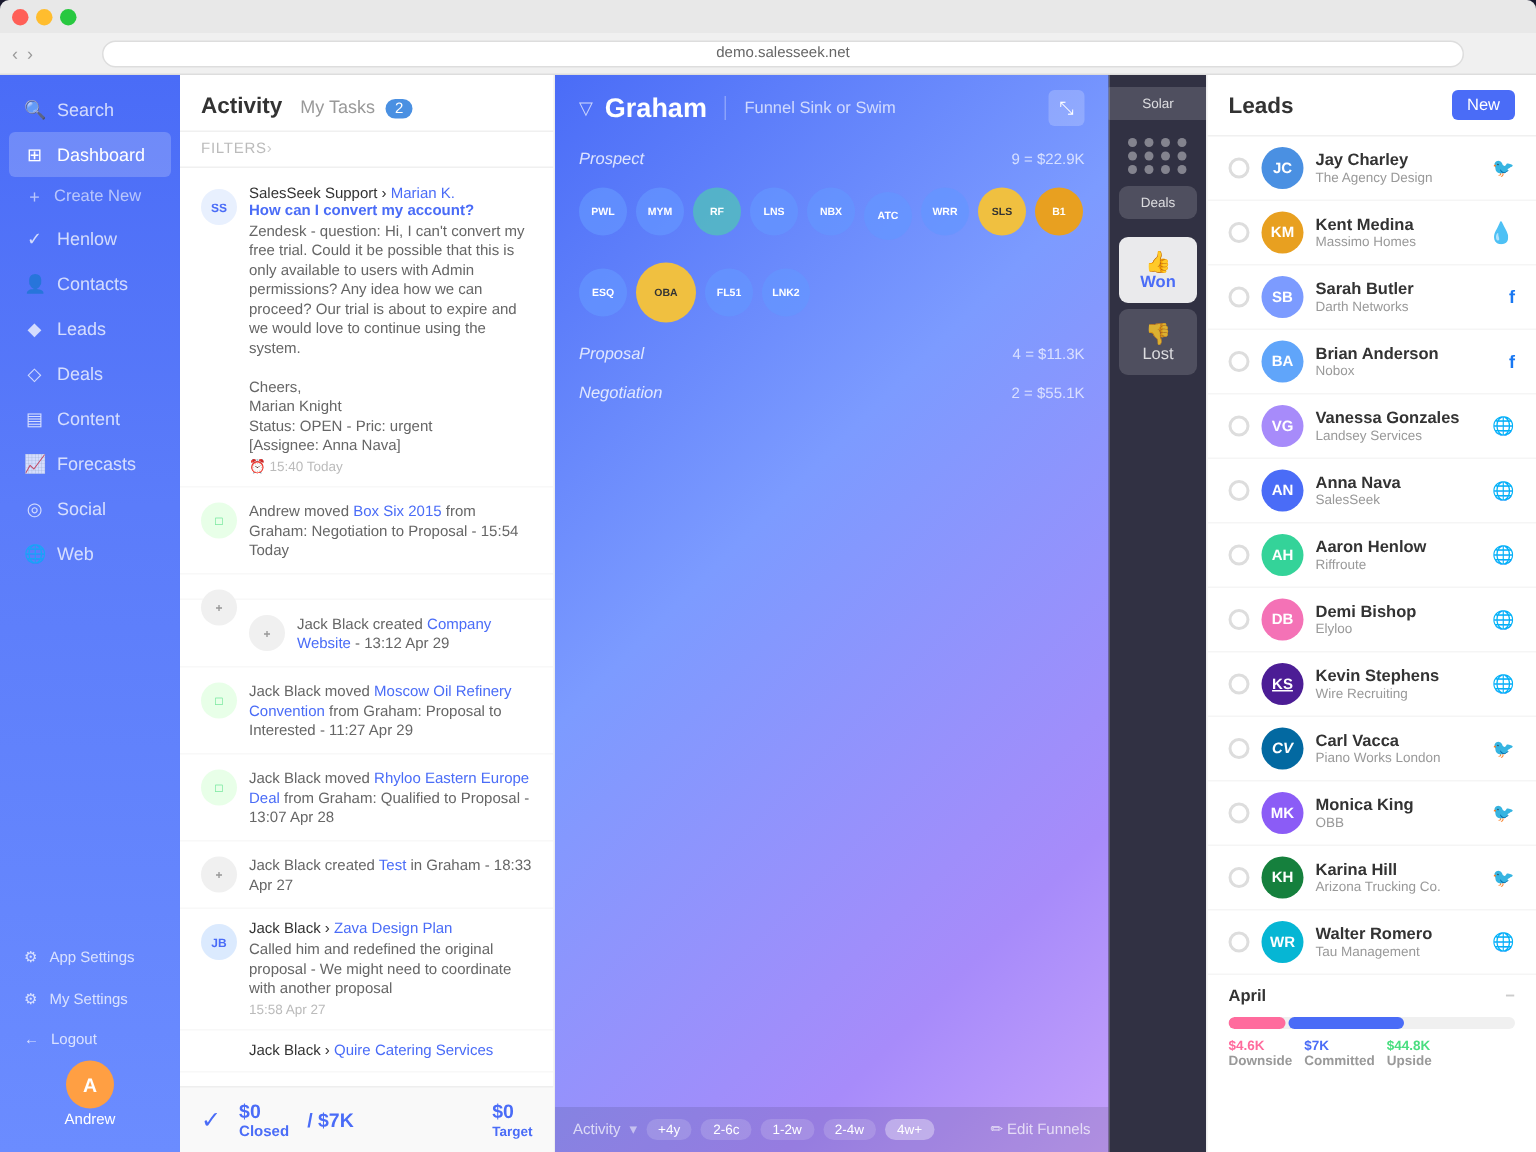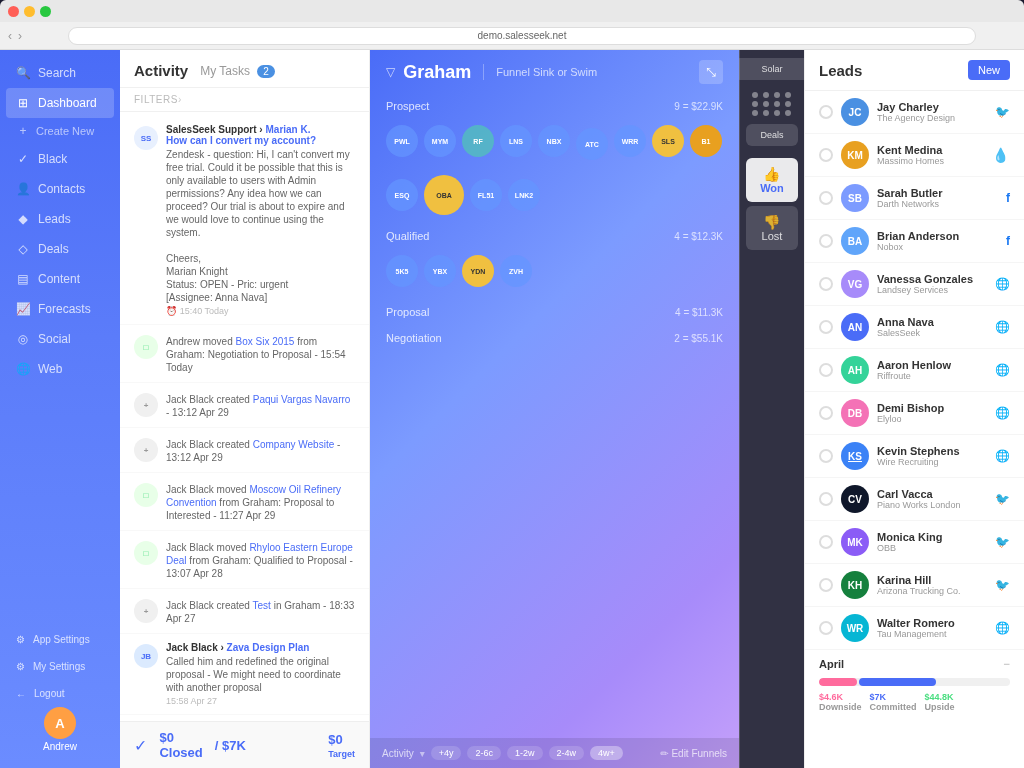--- a/index.html
+++ b/index.html
@@ -141,21 +141,21 @@
       position: relative;
     }
     .activity-item-icon {
       width: 24px; height: 24px; border-radius: 50%;
       background: #e8f0fe;
       display: inline-flex; align-items: center; justify-content: center;
       font-size: 8px; font-weight: bold; color: #4a6cf7;
       float: left; margin-right: 8px; margin-top: 2px;
     }
     .activity-content { margin-left: 32px; }
-    .activity-source { font-size: 10px; font-weight: 700; color: #333; }
+    .activity-source { font-size: 10px; font-weight: 400; color: #333; }
     .activity-link { color: #4a6cf7; font-size: 10px; }
     .activity-text { font-size: 10px; color: #666; line-height: 1.3; margin-top: 2px; }
     .activity-time { font-size: 9px; color: #bbb; margin-top: 2px; }
     .activity-footer {
       padding: 8px 14px;
       background: #f9f9f9;
       border-top: 1px solid #eee;
       display: flex;
       align-items: center;
       gap: 12px;
@@ -195,21 +195,21 @@
     .funnel-content { flex: 1; overflow-y: auto; padding: 0 12px 8px; }
     .funnel-stage {
       margin-bottom: 4px;
     }
     .funnel-stage-header {
       display: flex;
       justify-content: space-between;
       align-items: center;
       padding: 6px 4px 4px;
     }
-    .stage-name { font-size: 11px; color: rgba(255,255,255,0.8); }
+    .stage-name { font-size: 11px; color: rgba(255,255,255,0.8); font-style: italic; }
     .stage-count { font-size: 10px; color: rgba(255,255,255,0.7); }
     .stage-bubbles {
       display: flex;
       flex-wrap: wrap;
       gap: 6px;
       padding: 4px;
       min-height: 50px;
       align-items: center;
     }
     .bubble {
@@ -447,21 +447,21 @@
     <div class="sidebar-item active">
       <span class="sidebar-icon">⊞</span>
       <span>Dashboard</span>
     </div>
     <div class="sidebar-create">
       <span class="sidebar-icon">+</span>
       <span>Create New</span>
     </div>
     <div class="sidebar-item">
       <span class="sidebar-icon">✓</span>
-      <span>Black</span>
+      <span>Henlow</span>
     </div>
     <div class="sidebar-item">
       <span class="sidebar-icon">👤</span>
       <span>Contacts</span>
     </div>
     <div class="sidebar-item">
       <span class="sidebar-icon">◆</span>
       <span>Leads</span>
     </div>
     <div class="sidebar-item">
@@ -530,23 +530,20 @@
 
       <div class="activity-item">
         <div class="activity-item-icon" style="background:#e8ffe8;color:#4ade80;">□</div>
         <div class="activity-content">
           <div class="activity-text">Andrew moved <span class="activity-link">Box Six 2015</span> from Graham: Negotiation to Proposal - 15:54 Today</div>
         </div>
       </div>
 
       <div class="activity-item">
         <div class="activity-item-icon" style="background:#f0f0f0;color:#999;">+</div>
-        <div class="activity-content">
-          <div class="activity-text">Jack Black created <span class="activity-link">Paqui Vargas Navarro</span> - 13:12 Apr 29</div>
-        </div>
       </div>
 
       <div class="activity-item">
         <div class="activity-item-icon" style="background:#f0f0f0;color:#999;">+</div>
         <div class="activity-content">
           <div class="activity-text">Jack Black created <span class="activity-link">Company Website</span> - 13:12 Apr 29</div>
         </div>
       </div>
 
       <div class="activity-item">
@@ -583,21 +580,21 @@
 
         <div class="activity-content">
           <div class="activity-source">Jack Black › <span class="activity-link">Quire Catering Services</span></div>
 
         </div>
       </div>
     </div>
 
     <div class="activity-footer">
       <span class="footer-check">✓</span>
-      <span class="footer-metric"><span>$0</span> <br><span style="font-size:13px;">Closed</span></span>
+      <span class="footer-metric"><span>$0</span> <br><span style="font-size:10px;">Closed</span></span>
       <span class="footer-metric"><span>/ $7K</span></span>
       <span class="footer-metric" style="margin-left:auto;"><span>$0</span><br><span style="font-size:9px;">Target</span></span>
     </div>
   </div>
 
   <div class="funnel-panel">
     <div class="funnel-header">
       <span class="funnel-icon">▽</span>
       <span class="funnel-title">Graham</span>
       <span style="width:1px;height:16px;background:rgba(255,255,255,0.3);display:inline-block;margin:0 4px;"></span>
@@ -629,32 +626,20 @@
 
       <div class="funnel-stage">
         <div class="stage-bubbles">
           <div class="bubble bubble-sm bubble-blue">ESQ</div>
           <div class="bubble bubble-md bubble-yellow">OBA</div>
           <div class="bubble bubble-sm bubble-blue">FL51</div>
           <div class="bubble bubble-sm bubble-blue">LNK2</div>
         </div>
       </div>
 
-      <div class="funnel-stage">
-        <div class="funnel-stage-header">
-          <span class="stage-name">Qualified</span>
-          <span class="stage-count">4 = $12.3K</span>
-        </div>
-        <div class="stage-bubbles">
-          <div class="bubble bubble-sm bubble-blue">5K5</div>
-          <div class="bubble bubble-sm bubble-blue">YBX</div>
-          <div class="bubble bubble-sm bubble-yellow">YDN</div>
-          <div class="bubble bubble-sm bubble-blue">ZVH</div>
-        </div>
-      </div>
 
       <div class="funnel-stage">
         <div class="funnel-stage-header">
           <span class="stage-name">Proposal</span>
           <span class="stage-count">4 = $11.3K</span>
         </div>
       </div>
 
       <div class="funnel-stage">
         <div class="funnel-stage-header">
@@ -786,31 +771,31 @@
         <div class="lead-avatar" style="background:#f472b6;">DB</div>
         <div class="lead-info">
           <div class="lead-name">Demi Bishop</div>
           <div class="lead-company">Elyloo</div>
         </div>
         <span class="lead-badge" style="color:#4ade80;">🌐</span>
       </div>
 
       <div class="lead-item">
         <div class="lead-status"></div>
-        <div class="lead-avatar" style="background:#3b82f6;text-decoration:underline;">KS</div>
+        <div class="lead-avatar" style="background:#4c1d95;text-decoration:underline;">KS</div>
         <div class="lead-info">
           <div class="lead-name">Kevin Stephens</div>
           <div class="lead-company">Wire Recruiting</div>
         </div>
         <span class="lead-badge" style="color:#4ade80;">🌐</span>
       </div>
 
       <div class="lead-item">
         <div class="lead-status"></div>
-        <div class="lead-avatar" style="background:#0f172a;">CV</div>
+        <div class="lead-avatar" style="background:#0369a1;font-style:italic;">CV</div>
         <div class="lead-info">
           <div class="lead-name">Carl Vacca</div>
           <div class="lead-company">Piano Works London</div>
         </div>
         <span class="lead-badge" style="color:#1da1f2;">🐦</span>
       </div>
 
       <div class="lead-item">
         <div class="lead-status"></div>
         <div class="lead-avatar" style="background:#8b5cf6;">MK</div>

